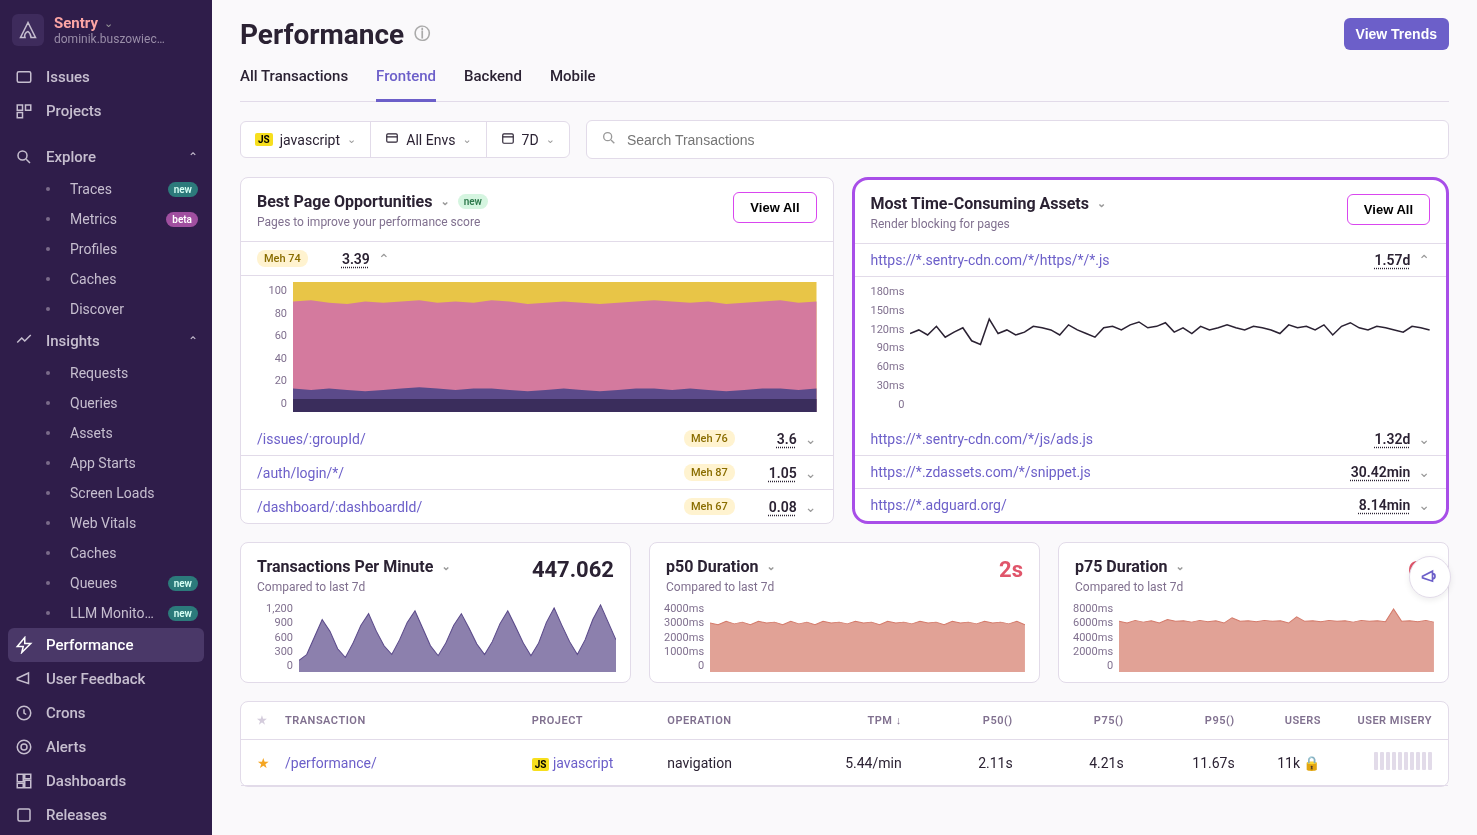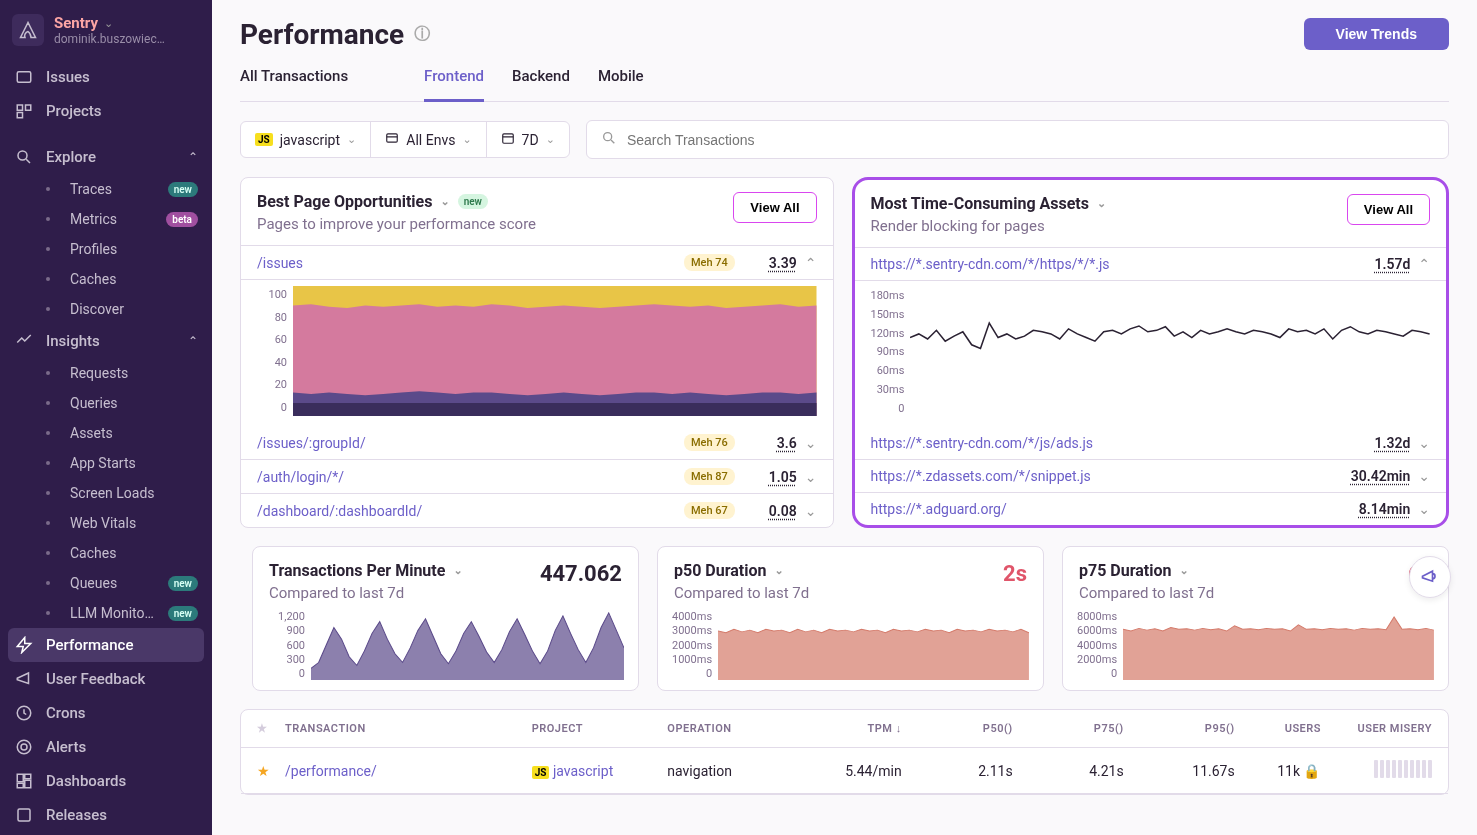--- a/index.html
+++ b/index.html
@@ -19,40 +19,40 @@
 .nav-badge { font-size: 10px; padding: 2px 6px; border-radius: 8px; margin-left:auto; font-weight:600; }
 .badge-new { background:#2c7a7b; color:#d7fff5; }
 .badge-beta { background:#a04fa0; color:#fff; }
 .nav-chevron { margin-left:auto; font-size:12px; }
 .dot { width:4px; height:4px; background:#7a6b8a; border-radius:50%; margin: 0 8px 0 2px; }
 
 .main { flex:1; overflow-y:auto; padding: 18px 28px; background:#faf9fb; }
 .page-head { display:flex; align-items:flex-start; justify-content:space-between; margin-bottom: 6px; }
 .page-title { font-size: 28px; font-weight: 700; color:#2b2233; display:flex; align-items:center; gap:10px; }
 .help-icon { color:#aaa; font-size:16px; }
-.btn-primary { background:#6c5fc9; color:#fff; border:none; padding:8px 32px; border-radius:6px; font-weight:600; font-size:14px; cursor:pointer; }
+.btn-primary { background:#6c5fc9; color:#fff; border:none; padding:8px 12px; border-radius:6px; font-weight:600; font-size:14px; cursor:pointer; }
 .tabs { display:flex; gap:28px; border-bottom: 1px solid #e2dbe9; margin-bottom: 18px; }
 .tab { padding: 10px 0 14px 0; font-size:15px; color:#2b2233; cursor:pointer; font-weight:500; }
-.tab.active { color:#6c5fc9; border-bottom: 3px solid #6c5fc9; margin-bottom:-1px;margin-left:48px; }
+.tab.active { color:#6c5fc9; border-bottom: 3px solid #6c5fc9; margin-bottom:-1px; }
 
 .filter-bar { display:flex; gap:16px; margin-bottom: 18px; align-items:center; }
 .filter-group { display:flex; border:1px solid #e2dbe9; border-radius:6px; background:#fff; overflow:hidden; }
 .filter-seg { padding:9px 14px; display:flex; align-items:center; gap:7px; font-size:14px; border-right:1px solid #e2dbe9; cursor:pointer; }
 .filter-seg:last-child { border-right:none; }
 .js-badge { background:#f7df1e; color:#000; font-size:10px; font-weight:700; padding:1px 3px; border-radius:2px; }
 .search-box { flex:1; border:1px solid #e2dbe9; border-radius:6px; background:#fff; display:flex; align-items:center; padding: 9px 14px; gap:10px; }
 .search-box input { border:none; outline:none; flex:1; font-size:14px; background:transparent; }
 
 .grid-2 { display:flex; gap:18px; margin-bottom:18px; }
-.grid-3 { display:flex; gap:18px; margin-bottom:18px;margin-left:12px; }
+.grid-3 { display:flex; gap:18px; margin-bottom:18px; }
 .card { background:#fff; border:1px solid #e2dbe9; border-radius:8px; flex:1; }
 .card.highlighted { border:3px solid #a84ee8; border-radius:16px; }
 .card-head { padding:14px 16px 12px 16px; display:flex; justify-content:space-between; align-items:flex-start; }
 .card-title { font-weight:700; font-size:16px; color:#2b2233; display:flex; align-items:center; gap:8px; }
-.card-sub { font-size:15px; color:#80708f; margin-top:4px; }
+.card-sub { font-size:12px; color:#80708f; margin-top:4px; }
 .label-badge { background:#d5f5e0; color:#2f7a4d; font-size:10px; padding:2px 6px; border-radius:8px; font-weight:600; }
 .btn-outline { border:1px solid #d946ef; background:#fff; padding:7px 16px; border-radius:6px; font-weight:600; font-size:13px; cursor:pointer; }
 .card-rows { border-top:1px solid #e2dbe9; }
 .row { display:flex; align-items:center; padding:8px 16px; border-bottom:1px solid #e2dbe9; font-size:14px; }
 .row:last-child { border-bottom:none; }
 .row-link { color:#6c5fc9; cursor:pointer; flex:1; text-align:left; }
 .row-meh { background:#fff3d0; color:#8a6d00; font-size:11px; padding:2px 7px; border-radius:8px; margin-right:12px; font-weight:500; }
 .row-val { font-weight:600; min-width:50px; text-align:right; margin-right:8px; text-decoration:underline dotted; text-underline-offset: 3px; }
 .row-chev { color:#999; cursor:pointer; }
 
@@ -318,21 +318,20 @@
               <span>Best Page Opportunities</span>
               <span class="chev-down-sm">⌄</span>
               <span class="label-badge">new</span>
             </div>
             <div class="card-sub">Pages to improve your performance score</div>
           </div>
           <button class="btn-outline">View All</button>
         </div>
         <div class="card-rows">
           <div class="row">
-            <span class="row-link">/issues</span>
             <span class="row-meh">Meh 74</span>
             <span class="row-val">3.39</span>
             <span class="row-chev">⌃</span>
           </div>
           <div class="chart-area">
             <div class="sparkchart">
               <div class="y-axis">
                   <span>100</span>
                   <span>80</span>
                   <span>60</span>

